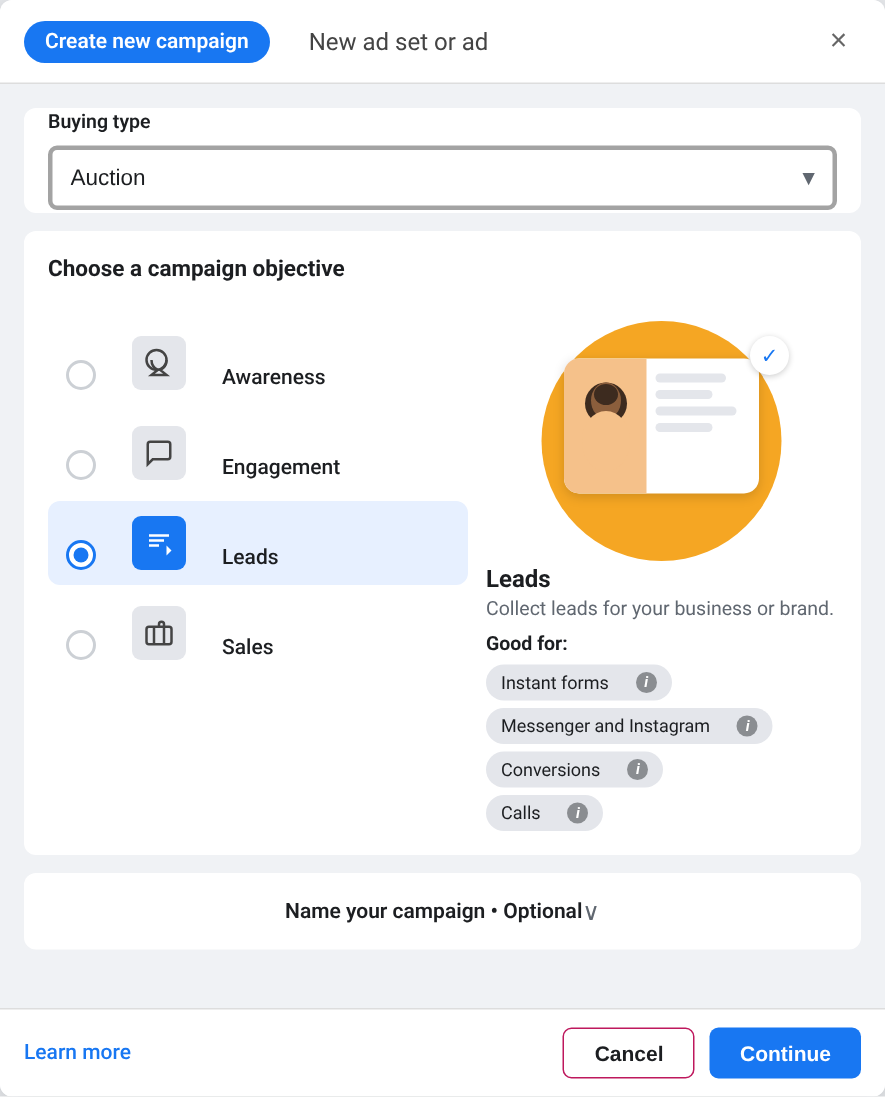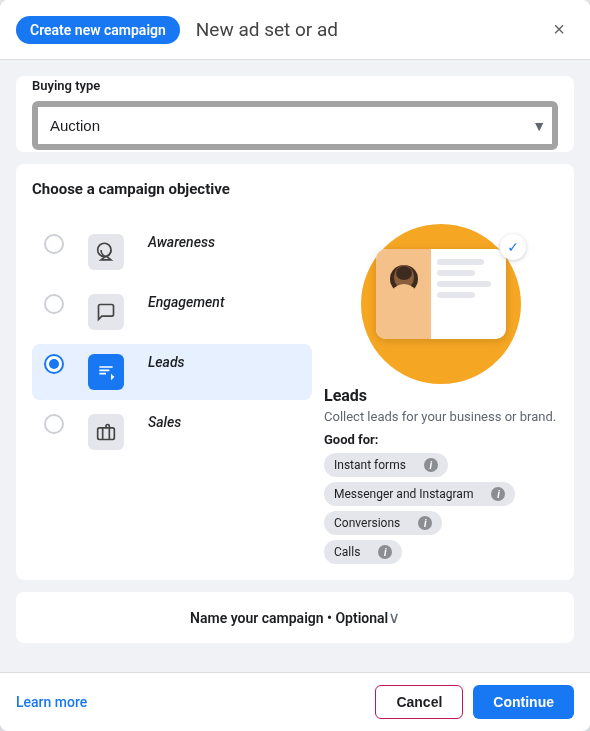--- a/index.html
+++ b/index.html
@@ -20,34 +20,34 @@
       display: flex;
       flex-direction: column;
       box-shadow: 0 4px 20px rgba(0,0,0,0.2);
     }
     .header {
       background: white;
       display: flex;
       align-items: center;
       padding: 12px 16px;
       border-bottom: 1px solid #ddd;
-      gap: 2px;
+      gap: 12px;
     }
     .header-tab-active {
       background: #1877f2;
       color: white;
       padding: 6px 14px;
       border-radius: 20px;
       font-size: 14px;
       font-weight: 600;
       cursor: pointer;
     }
     .header-tab-inactive {
       color: #444;
-      font-size: 19px;
+      font-size: 16px;
       padding: 6px 14px;
     }
     .close-btn {
       margin-left: auto;
       background: none;
       border: none;
       font-size: 20px;
       cursor: pointer;
       color: #666;
       width: 30px;
@@ -73,21 +73,21 @@
       font-weight: 600;
       color: #1c1e21;
       margin-bottom: 8px;
     }
     .select-wrapper {
       position: relative;
     }
     .buying-type-select {
       width: 100%;
       padding: 10px 36px 10px 12px;
-      border: 6px solid #a3a3a3;
+      border: 3px solid #a3a3a3;
       border-radius: 6px;
       font-size: 15px;
       color: #1c1e21;
       background: white;
       appearance: none;
       cursor: pointer;
     }
     .select-chevron {
       position: absolute;
       right: 12px;
@@ -114,26 +114,25 @@
       gap: 12px;
     }
     .objective-list {
       flex: 0 0 280px;
       display: flex;
       flex-direction: column;
       gap: 4px;
     }
     .objective-item {
       display: flex;
-      align-items: flex-start;
+      align-items: flex-end;
       gap: 24px;
       padding: 10px 12px;
       border-radius: 8px;
       cursor: pointer;
-      font-style: italic;
     }
     .objective-item.selected {
       background: #e7f0ff;
     }
     .radio-circle {
       width: 20px;
       height: 20px;
       border-radius: 50%;
       border: 2px solid #ccd0d5;
       flex-shrink: 0;

